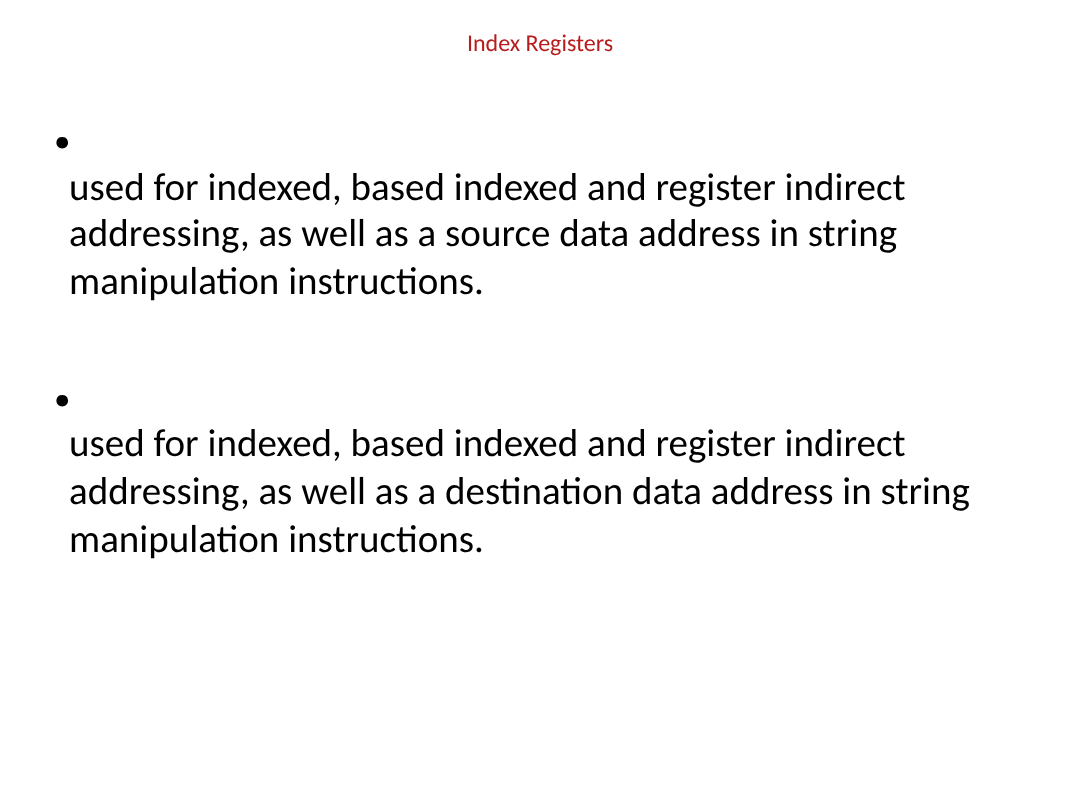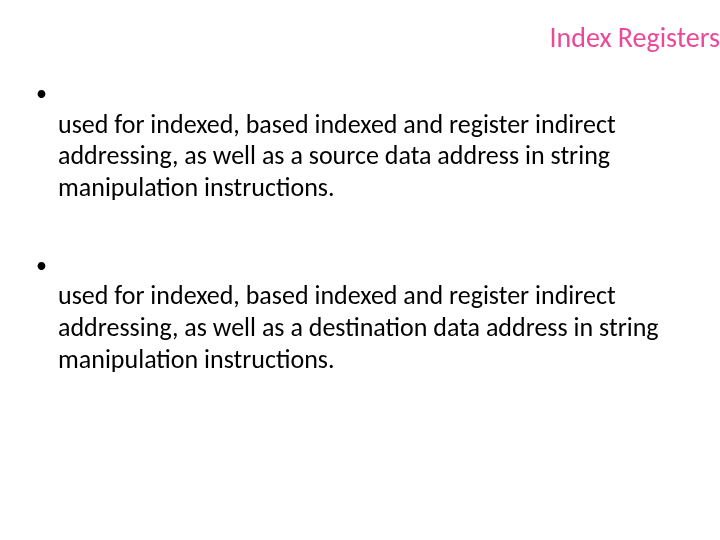--- a/index.html
+++ b/index.html
@@ -16,23 +16,23 @@
     width: 720px;
     height: 540px;
     position: relative;
     box-sizing: border-box;
   }
   .title {
     position: absolute;
     top: 20px;
     left: 0;
     width: 100%;
-    text-align: right;
-    font-size: 28px;
-    color: #ec4899;
+    text-align: center;
+    font-size: 16px;
+    color: #b91c1c;
     font-weight: 400;
   }
   .body {
     position: absolute;
     top: 80px;
     left: 36px;
     right: 36px;
     font-size: 26px;
     line-height: 1.22;
     color: #000;
@@ -50,21 +50,21 @@
     font-size: 22px;
     line-height: 1.3;
   }
   .label {
     font-weight: 700;
   }
   .paren {
     font-weight: 700;
   }
   .desc {
-    margin-left: 22px;
+    margin-left: 10px;
     margin-right: 0;
   }
 </style>
 </head>
 <body>
 
 <div class="slide">
 
   <div class="title">Index Registers</div>
 

